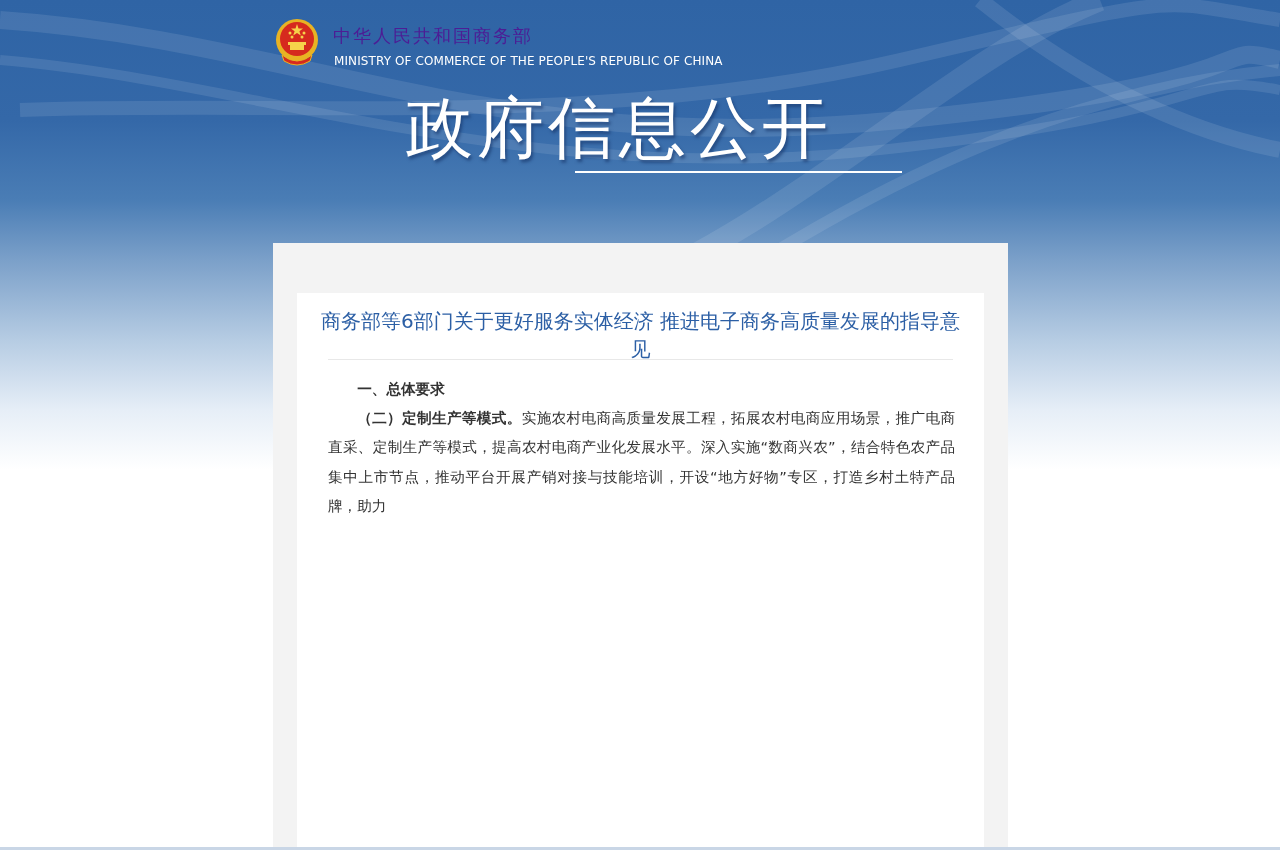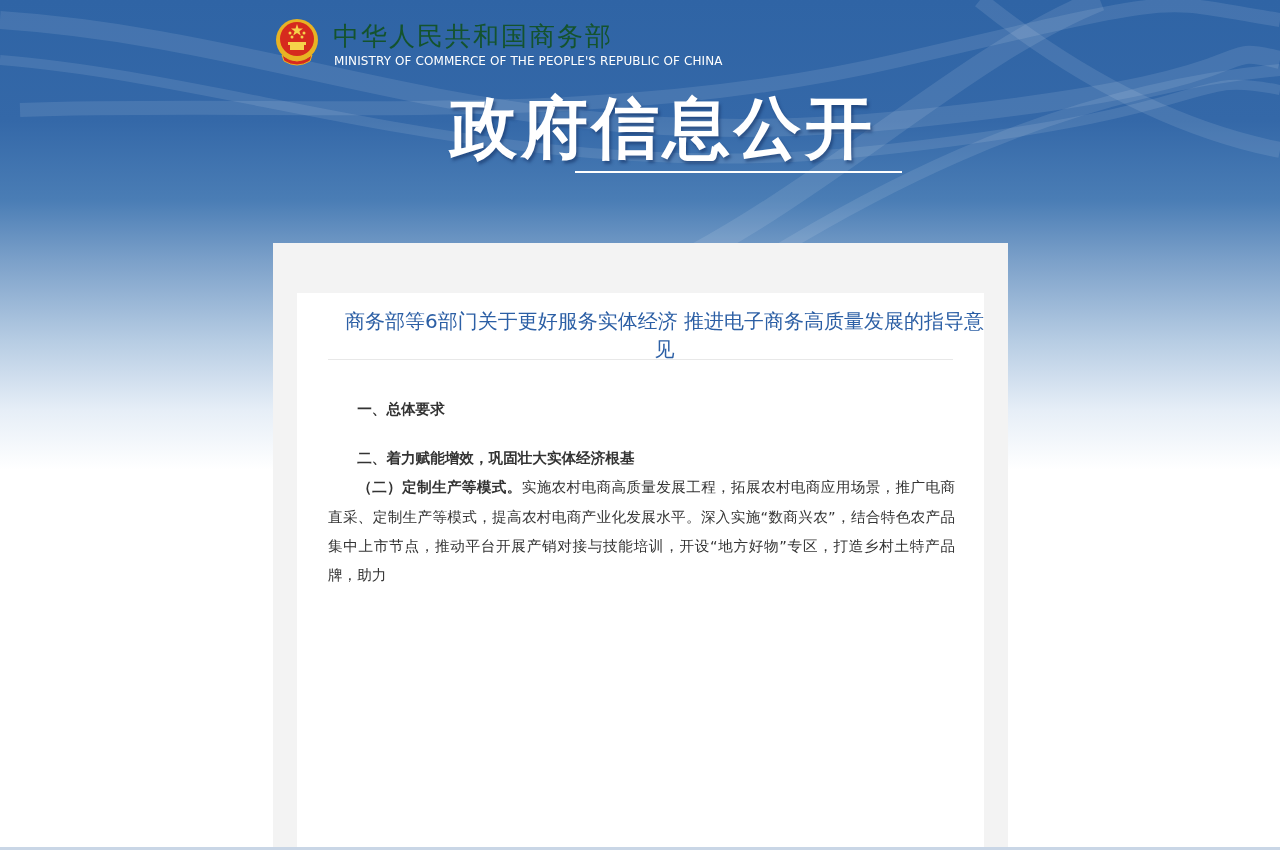--- a/index.html
+++ b/index.html
@@ -5,35 +5,35 @@
   html, body { margin: 0; padding: 0; }
   body {
     width: 1280px; height: 850px; overflow: hidden; position: relative;
     font-family: "DejaVu Sans", "Liberation Sans", sans-serif;
     background: linear-gradient(180deg, #2f64a5 0px, #3468a8 120px, #4a7db5 200px, #7ba0c9 260px, #b6cce3 340px, #e6eef7 410px, #ffffff 470px, #ffffff 850px);
   }
   .waves { position: absolute; left: 0; top: 0; width: 1280px; height: 300px; pointer-events: none; }
   .bottom-line { position: absolute; left: 0; top: 847px; width: 1280px; height: 3px; background: #c9d6e6; }
 
   .header-logo { position: absolute; left: 274px; top: 17px; width: 46px; height: 50px; }
-  .cn-name { position: absolute; left: 333px; top: 20px; color: #14532d; font-size: 26px; letter-spacing: 2px; white-space: nowrap; line-height: 32px; }
+  .cn-name { position: absolute; left: 333px; top: 20px; color: #4c1d95; font-size: 18px; letter-spacing: 2px; white-space: nowrap; line-height: 32px; }
   .en-name { position: absolute; left: 334px; top: 54px; color: #ffffff; font-size: 12px; white-space: nowrap; letter-spacing: 0.1px; }
 
-  .banner-title { position: absolute; left: 450px; top: 88px; color: #ffffff; font-size: 67px; font-weight: bold; letter-spacing: 4px; white-space: nowrap; line-height: 80px;
+  .banner-title { position: absolute; left: 406px; top: 88px; color: #ffffff; font-size: 67px; font-weight: normal; letter-spacing: 4px; white-space: nowrap; line-height: 80px;
     text-shadow: 2px 3px 3px rgba(20,50,100,0.55); }
   .banner-line { position: absolute; left: 575px; top: 171px; width: 327px; height: 2px; background: #ffffff; }
 
   .outer-panel { position: absolute; left: 273px; top: 243px; width: 735px; height: 620px; background: #f3f3f3; }
   .card { position: absolute; left: 297px; top: 293px; width: 687px; height: 600px; background: #ffffff; }
-  .doc-title { position: absolute; left: 320px; top: 307px; width: 641px; text-align: center; color: #2c5fa5; font-size: 20px; line-height: 28px; margin-left: 24px; }
+  .doc-title { position: absolute; left: 320px; top: 307px; width: 641px; text-align: center; color: #2c5fa5; font-size: 20px; line-height: 28px; }
   .title-divider { position: absolute; left: 328px; top: 359px; width: 625px; height: 1px; background: #e8e8e8; }
 
   .body { position: absolute; left: 328px; top: 374px; width: 627px; color: #333333; font-size: 14.6px; line-height: 29.2px; }
   .body p { margin: 0; text-indent: 2em; text-align: justify; }
-  .body p.h { font-weight: bold; margin-top: 20px; }
+  .body p.h { font-weight: bold; }
   .body b { font-weight: bold; }
 </style>
 </head>
 <body>
 
 <svg class="waves" viewBox="0 0 1280 300">
   <g fill="none" stroke="#ffffff" stroke-opacity="0.10">
     <path d="M0,20 C300,40 500,160 900,120 S1200,40 1280,60" stroke-width="18"></path>
     <path d="M0,60 C250,80 520,190 880,150 S1180,70 1280,90" stroke-width="10"></path>
     <path d="M20,110 C300,100 600,130 900,60 S1150,0 1280,20" stroke-width="14"></path>
@@ -62,17 +62,16 @@
 <div class="banner-line"></div>
 
 <div class="outer-panel"></div>
 <div class="card"></div>
 
 <div class="doc-title">商务部等6部门关于更好服务实体经济 推进电子商务高质量发展的指导意见</div>
 <div class="title-divider"></div>
 
 <div class="body">
   <p class="h">一、总体要求</p>
-  <p class="h">二、着力赋能增效，巩固壮大实体经济根基</p>
   <p><b>（二）定制生产等模式。</b><span>实施农村电商高质量发展工程，拓展农村电商应用场景，推广电商直采、定制生产等模式，提高农村电商产业化发展水平。深入实施“数商兴农”，结合特色农产品集中上市节点，推动平台开展产销对接与技能培训，开设“地方好物”专区，打造乡村土特产品牌，助力</span></p>
 </div>
 
 <div class="bottom-line"></div>
 
 </body></html>

